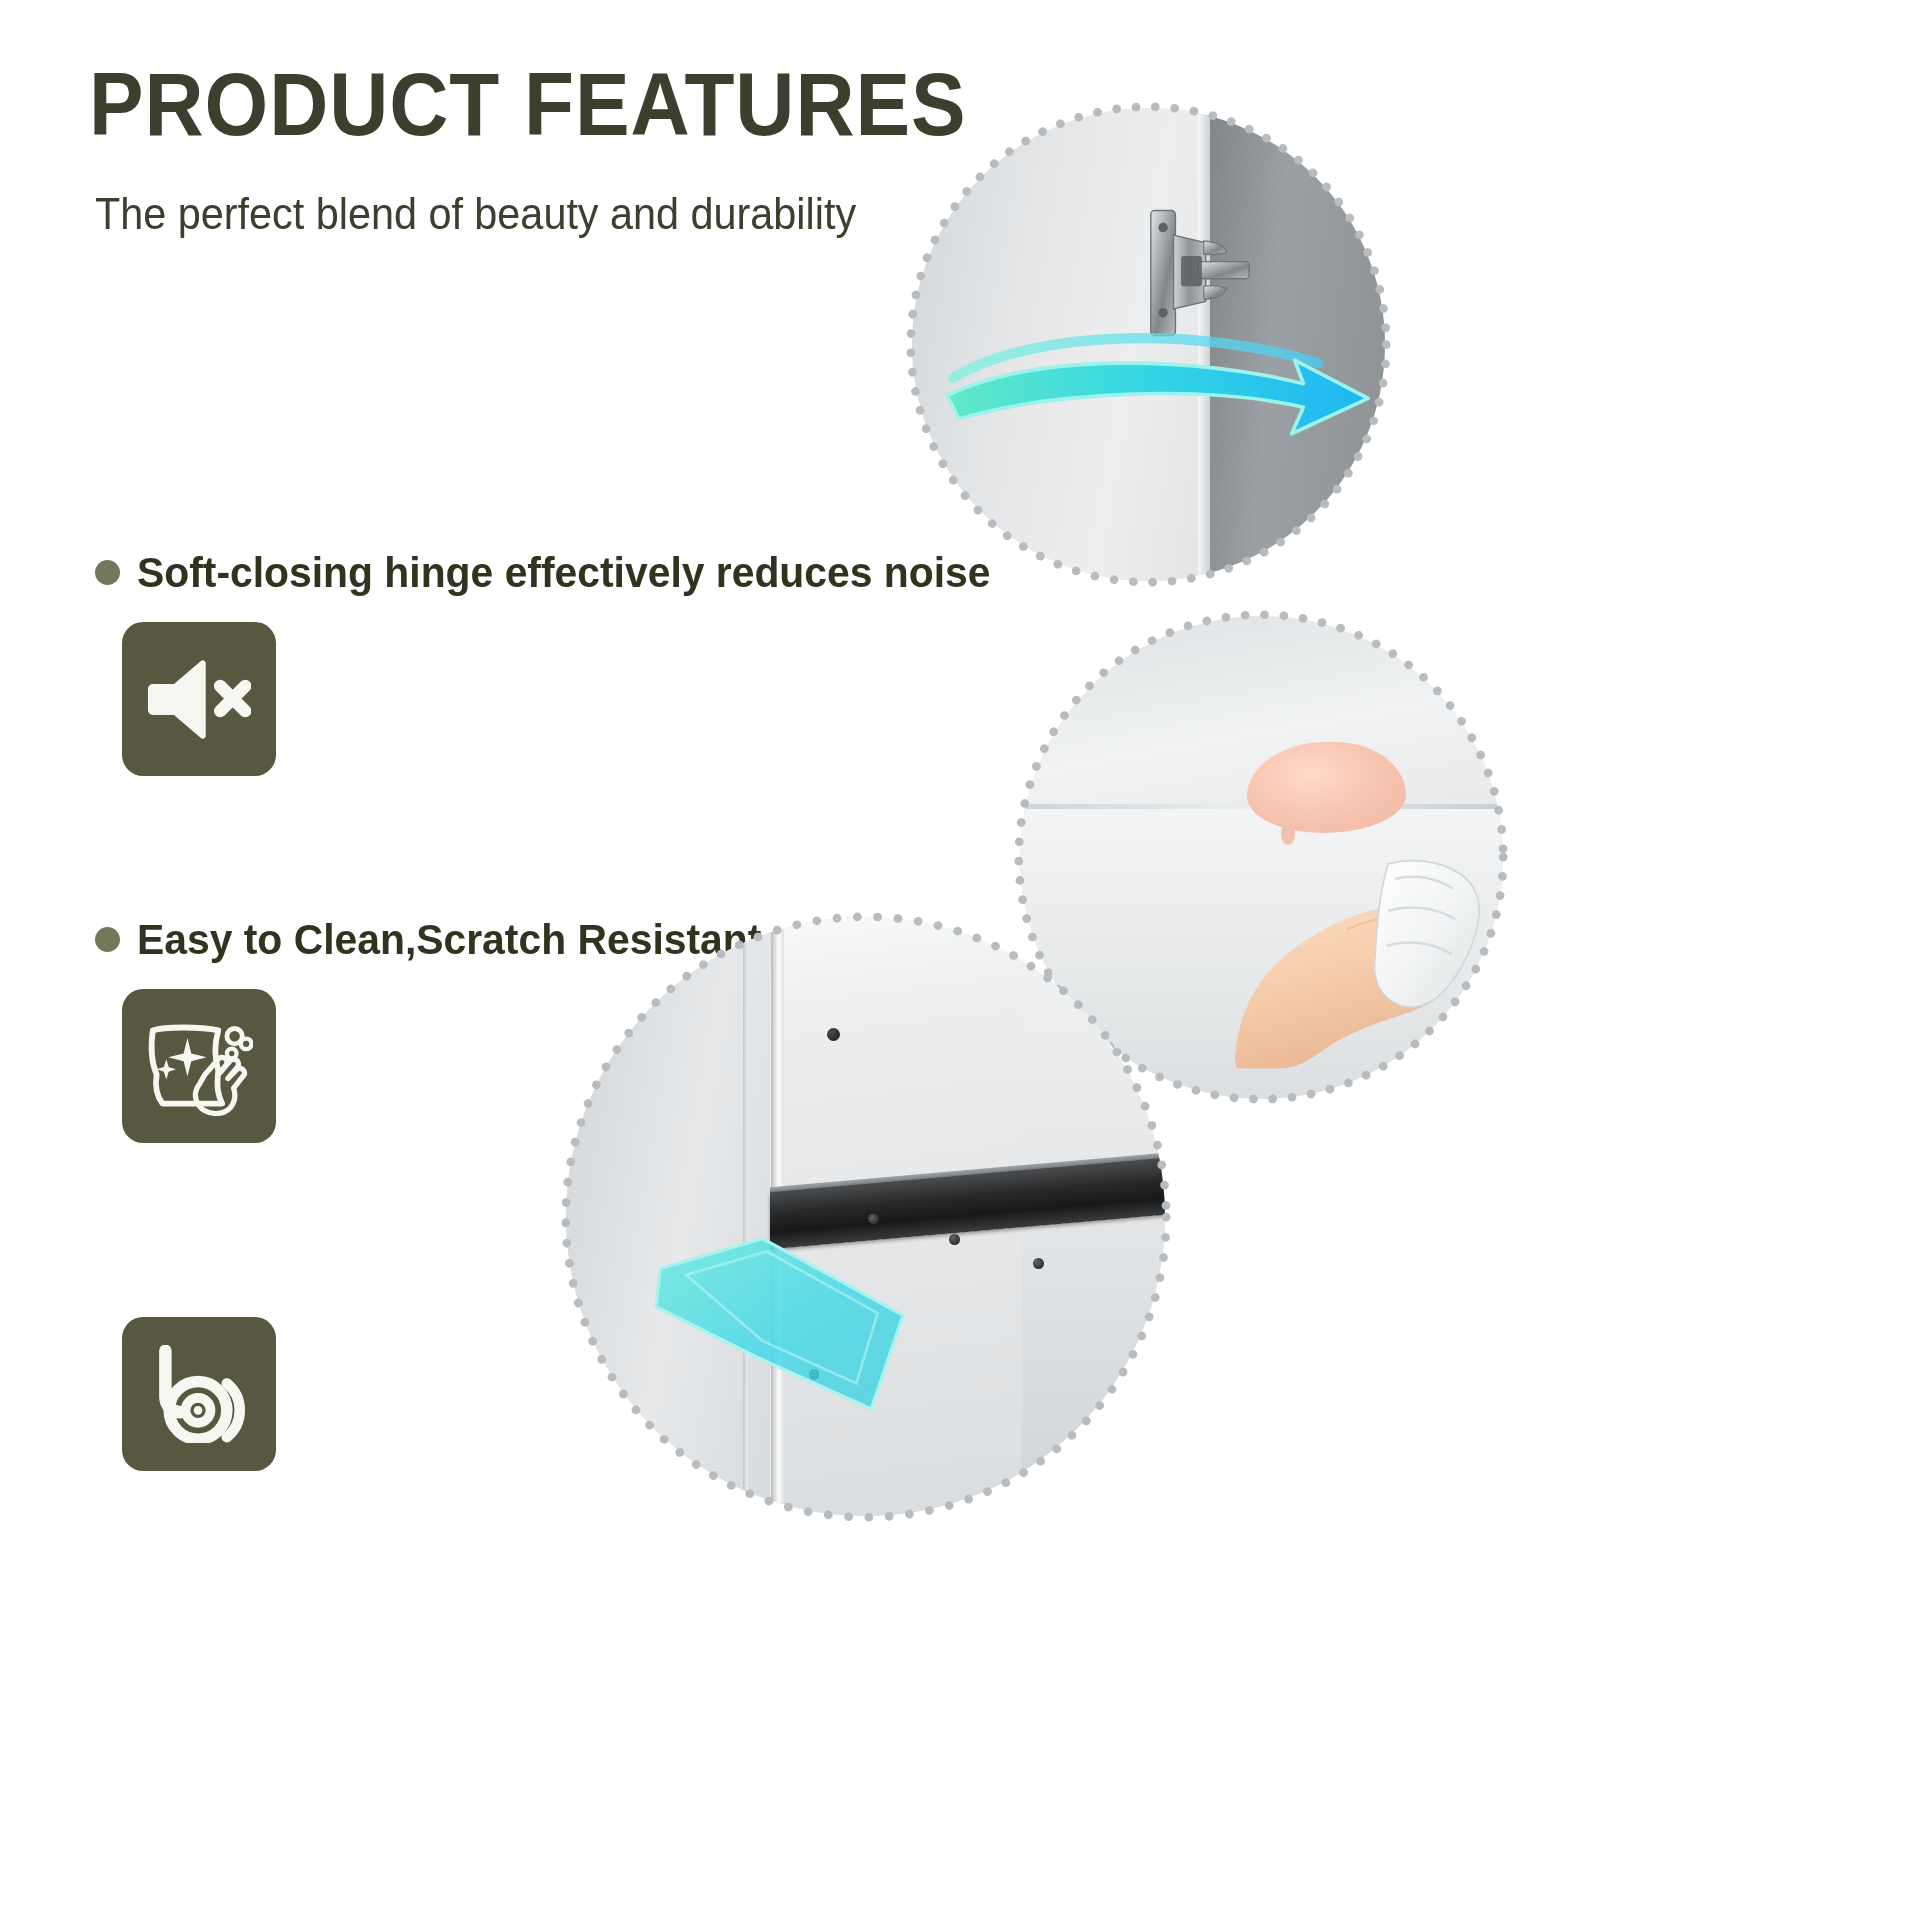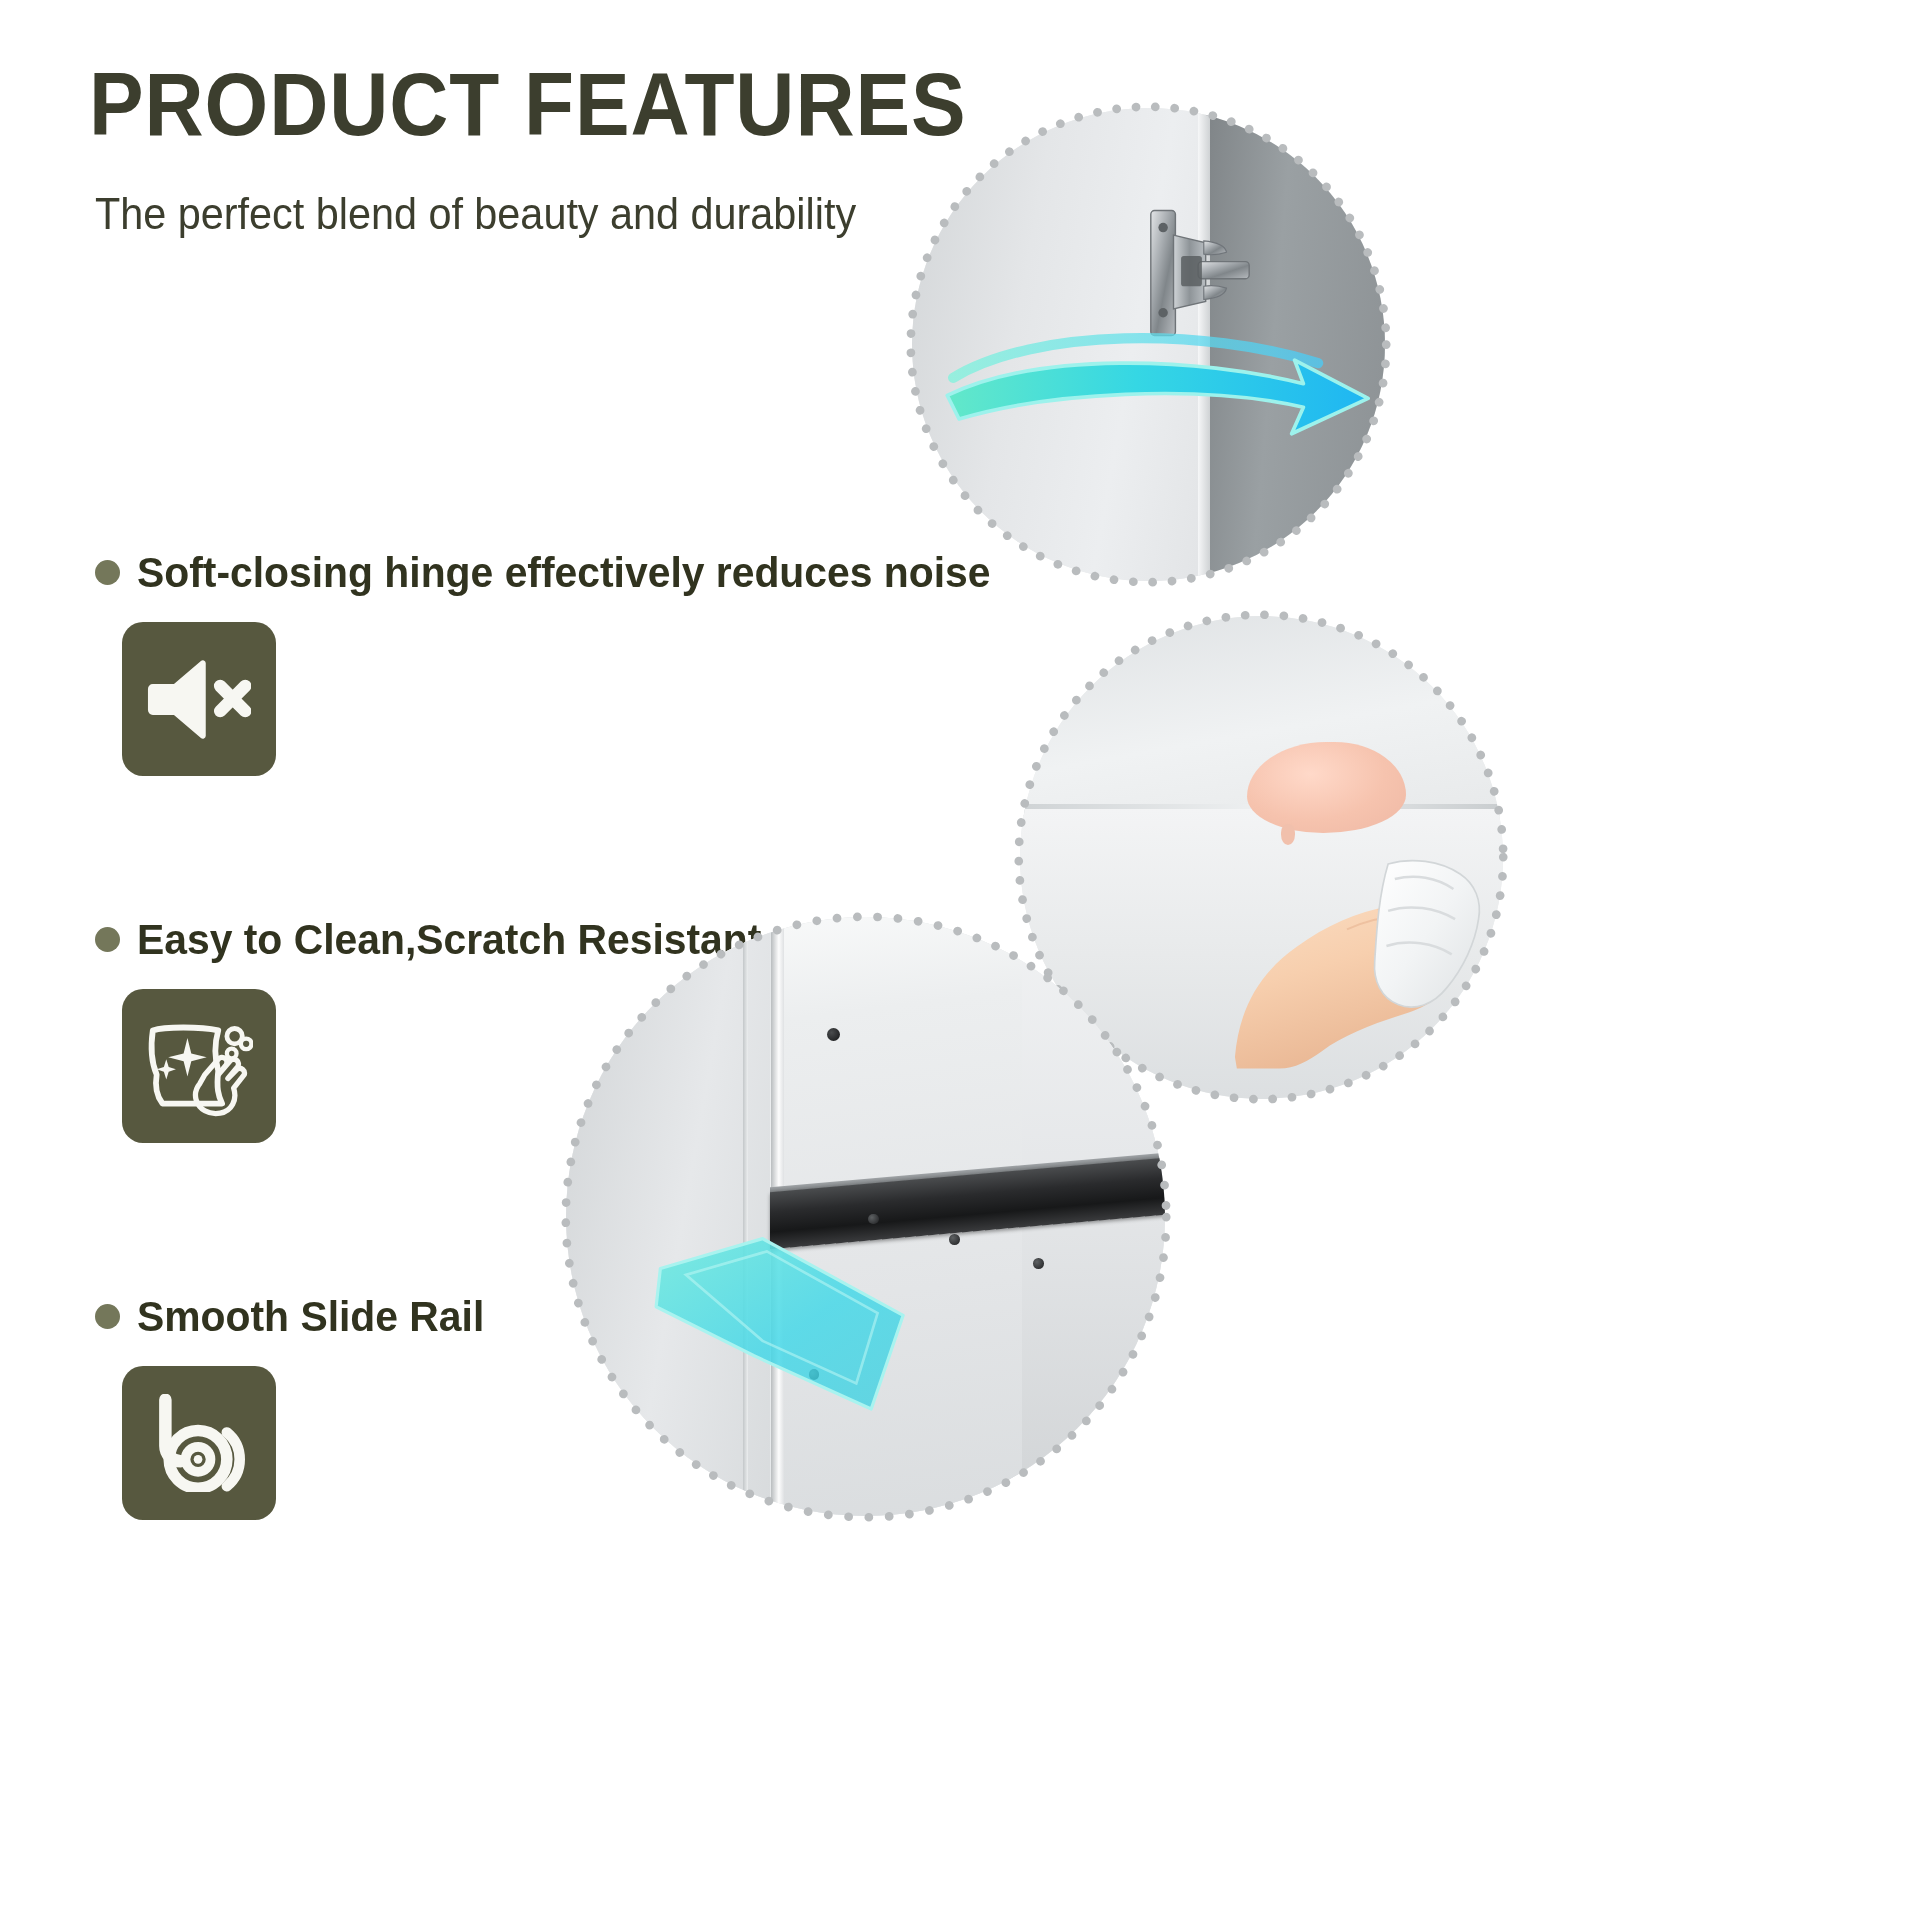--- a/index.html
+++ b/index.html
@@ -216,24 +216,20 @@
 
           <circle cx="93" cy="22" r="8" fill="none" stroke="#f7f7f2" stroke-width="5"></circle>
           <circle cx="105" cy="30" r="5.5" fill="none" stroke="#f7f7f2" stroke-width="4.5"></circle>
           <circle cx="90" cy="40" r="5" fill="none" stroke="#f7f7f2" stroke-width="4.5"></circle>
         </svg>
       </span>
     </div>
   </div>
 
   <div class="feature" id="feature-2">
-    <div class="feature-head">
-      <span class="bullet"></span>
-      <span class="feature-label">Smooth Slide Rail</span>
-    </div>
     <div class="icon-tile">
       <span>
         <svg width="102" height="98" viewBox="0 0 106 102" aria-hidden="true">
 
           <path d="M18 6 v48 a16 16 0 0 0 16 16" fill="none" stroke="#f7f7f2" stroke-width="13" stroke-linecap="round"></path>
 
           <circle cx="52" cy="68" r="30" fill="none" stroke="#f7f7f2" stroke-width="12"></circle>
 
           <circle cx="52" cy="68" r="13" fill="none" stroke="#f7f7f2" stroke-width="10"></circle>
           <circle cx="52" cy="68" r="4.5" fill="#f7f7f2"></circle>

